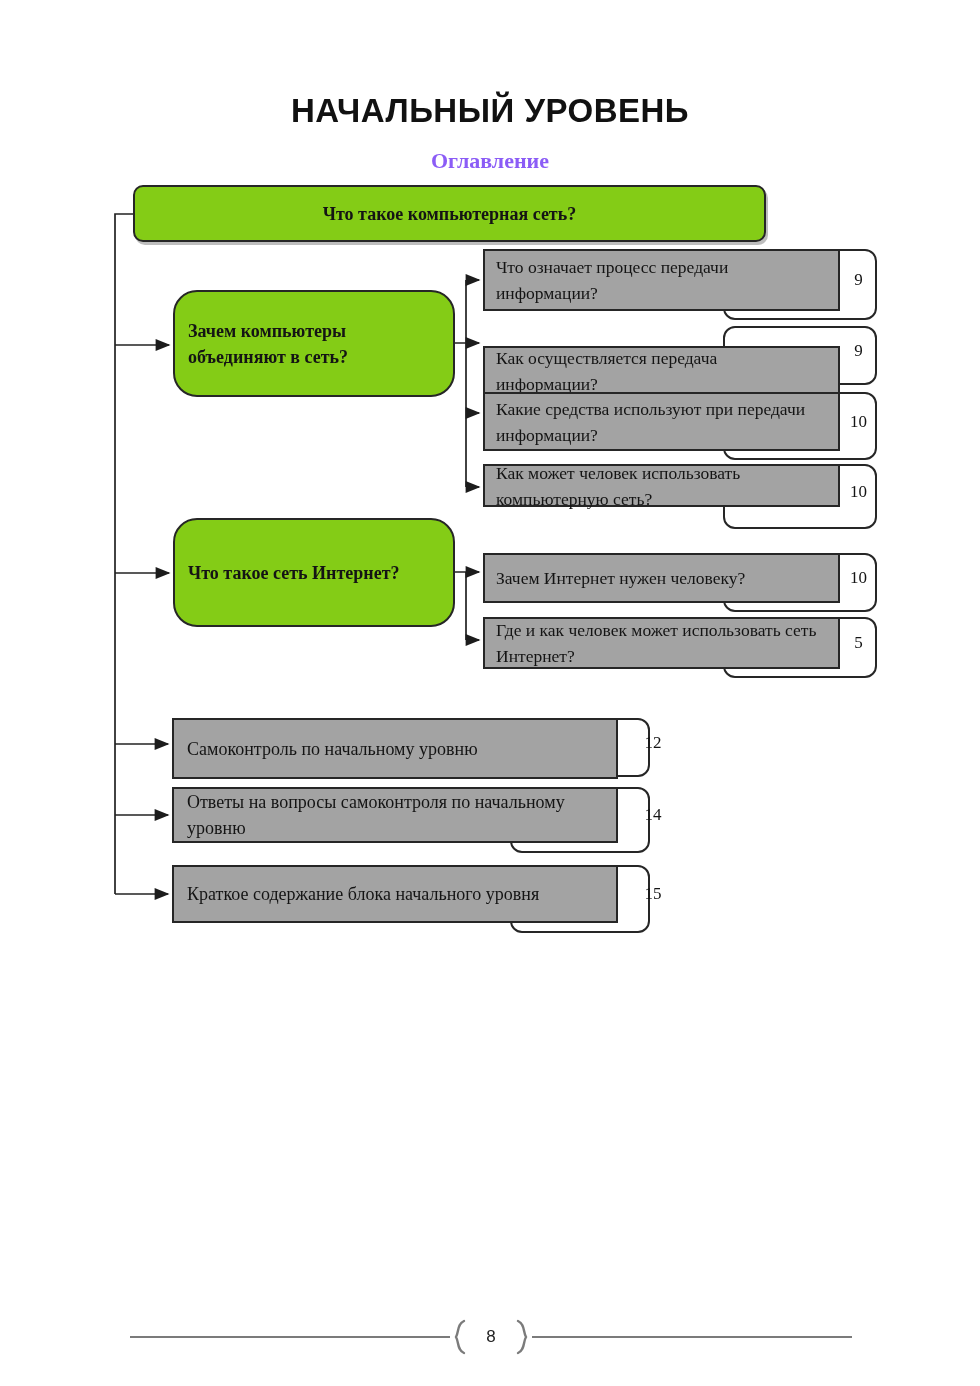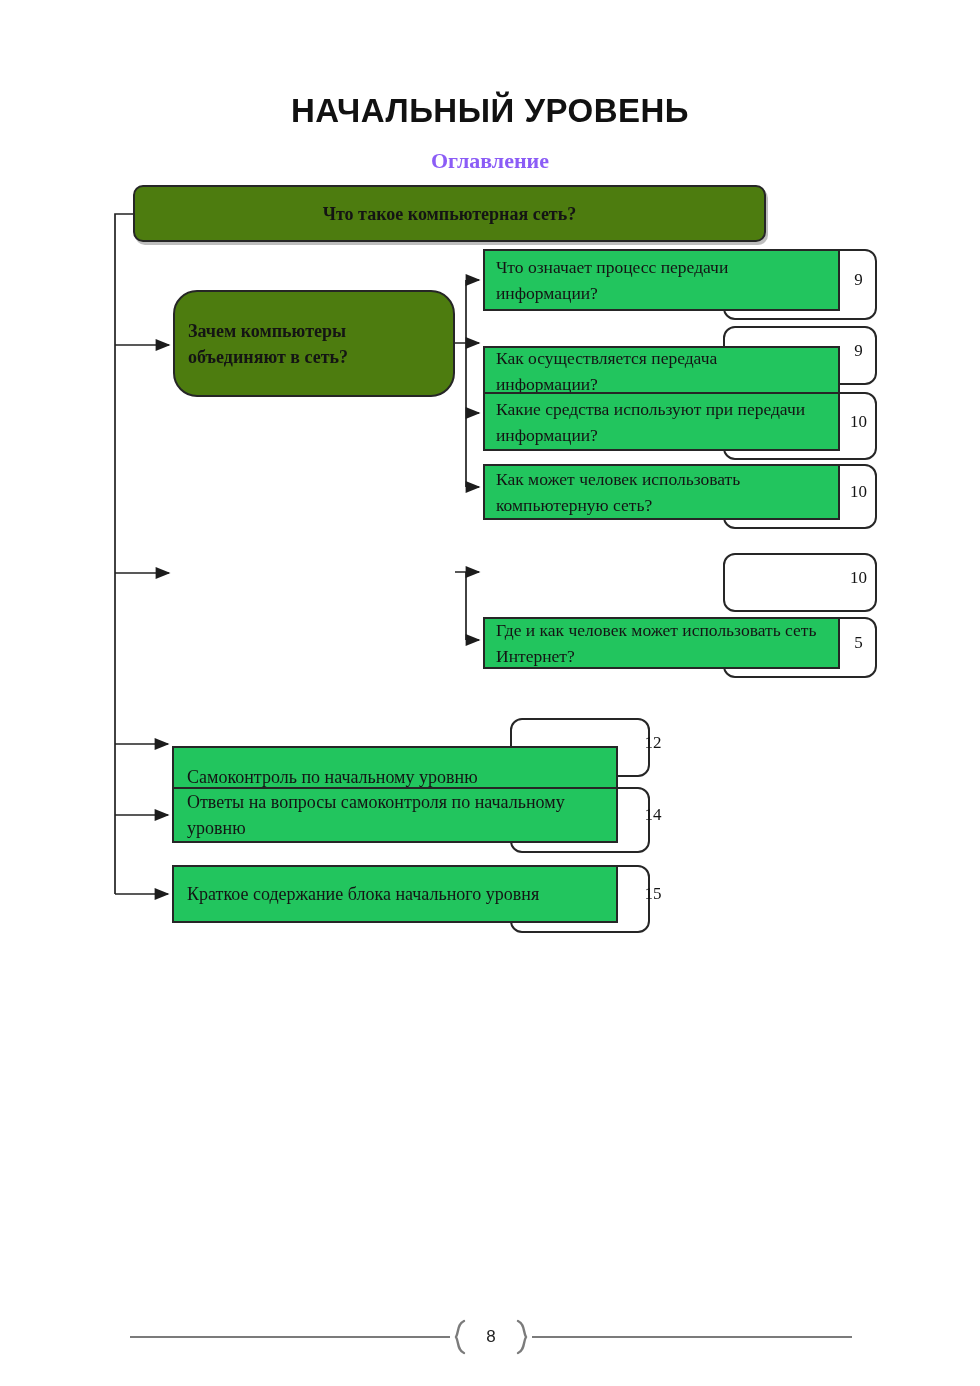--- a/index.html
+++ b/index.html
@@ -12,39 +12,39 @@
     position:absolute;top:92px;left:0;right:0;text-align:center;
     font-family:"Liberation Sans",sans-serif;font-weight:bold;
     font-size:33px;letter-spacing:.5px;color:#111;
   }
   .subtitle{
     position:absolute;top:148px;left:0;right:0;text-align:center;
     font-weight:bold;font-size:22px;color:#8b5cf6;
   }
   svg.connectors{position:absolute;left:0;top:0;z-index:0;}
   .rbox{
-    position:absolute;background:#4d7c0f;border:2px solid #262626;z-index:2;
+    position:absolute;background:#84cc16;border:2px solid #262626;z-index:2;
     display:flex;align-items:center;font-weight:bold;font-size:18px;line-height:26px;
   }
   .root-box{
     left:133px;top:185px;width:633px;height:57px;border-radius:10px;
     justify-content:center;text-align:center;
     box-shadow:2px 3px 0 rgba(110,110,110,.45);
   }
   .group-box{border-radius:24px;padding-left:13px;white-space:pre-line;}
   .group-box.g1{left:173px;top:290px;width:282px;height:107px;}
   .group-box.g2{left:173px;top:518px;width:282px;height:109px;}
   
   .entry{position:absolute;z-index:1;}
   .entry .tab{
     position:absolute;top:0;right:0;background:#fff;
     border:2px solid #262626;border-radius:12px;
   }
   .entry .fg{
-    position:absolute;left:0;top:0;background:#22c55e;border:2px solid #262626;
+    position:absolute;left:0;top:0;background:#a3a3a3;border:2px solid #262626;
     display:flex;align-items:center;padding-left:11px;padding-right:16px;
   }
   .entry .txt{font-size:17.5px;line-height:26px;white-space:pre-line;}
   .entry .num{
     position:absolute;top:0;display:flex;align-items:center;justify-content:center;
     font-size:17px;
   }
   .entry.right{left:483px;width:394px;}
   .entry.right .tab{left:240px;}
   .entry.right .fg{width:357px;}
@@ -102,20 +102,23 @@
   </svg>
 
   <div class="rbox root-box">
     <span>Что такое компьютерная сеть?</span>
   </div>
 
   <div class="rbox group-box g1">
     <span>Зачем компьютеры
 объединяют в сеть?</span>
   </div>
+  <div class="rbox group-box g2">
+    <span>Что такое сеть Интернет?</span>
+  </div>
 
   <div class="entry right" style="top:249px;height:71px;">
     <div class="tab" style="height:71px;"></div>
     <div class="fg" style="height:62px;">
         <span class="txt">Что означает процесс передачи
 информации?</span>
       </div>
     <div class="num" style="height:62px;">9</div>
   </div>
   <div class="entry right" style="top:326px;height:59px;">
@@ -128,43 +131,46 @@
   <div class="entry right" style="top:392px;height:68px;">
     <div class="tab" style="height:68px;"></div>
     <div class="fg" style="height:59px;">
         <span class="txt">Какие средства используют при передачи
 информации?</span>
       </div>
     <div class="num" style="height:59px;">10</div>
   </div>
   <div class="entry right" style="top:464px;height:65px;">
     <div class="tab" style="height:65px;"></div>
-    <div class="fg" style="height:56px;">
+    <div class="fg" style="height:43px;">
         <span class="txt">Как может человек использовать
 компьютерную сеть?</span>
       </div>
     <div class="num" style="height:56px;">10</div>
   </div>
 
   <div class="entry right" style="top:553px;height:59px;">
     <div class="tab" style="height:59px;"></div>
+    <div class="fg" style="height:50px;">
+        <span class="txt">Зачем Интернет нужен человеку?</span>
+      </div>
     <div class="num" style="height:50px;">10</div>
   </div>
   <div class="entry right" style="top:617px;height:61px;">
     <div class="tab" style="height:61px;"></div>
     <div class="fg" style="height:52px;">
         <span class="txt">Где и как человек может использовать сеть
 Интернет?</span>
       </div>
     <div class="num" style="height:52px;">5</div>
   </div>
 
   <div class="entry wide" style="top:718px;height:59px;">
     <div class="tab" style="height:59px;"></div>
-    <div class="fg" style="height:61px;margin-top:28px;">
+    <div class="fg" style="height:61px;">
         <span class="txt">Самоконтроль по начальному уровню</span>
       </div>
     <div class="num" style="height:49px;">12</div>
   </div>
   <div class="entry wide" style="top:787px;height:66px;">
     <div class="tab" style="height:66px;"></div>
     <div class="fg" style="height:56px;">
         <span class="txt">Ответы на вопросы самоконтроля по начальному
 уровню</span>
       </div>

